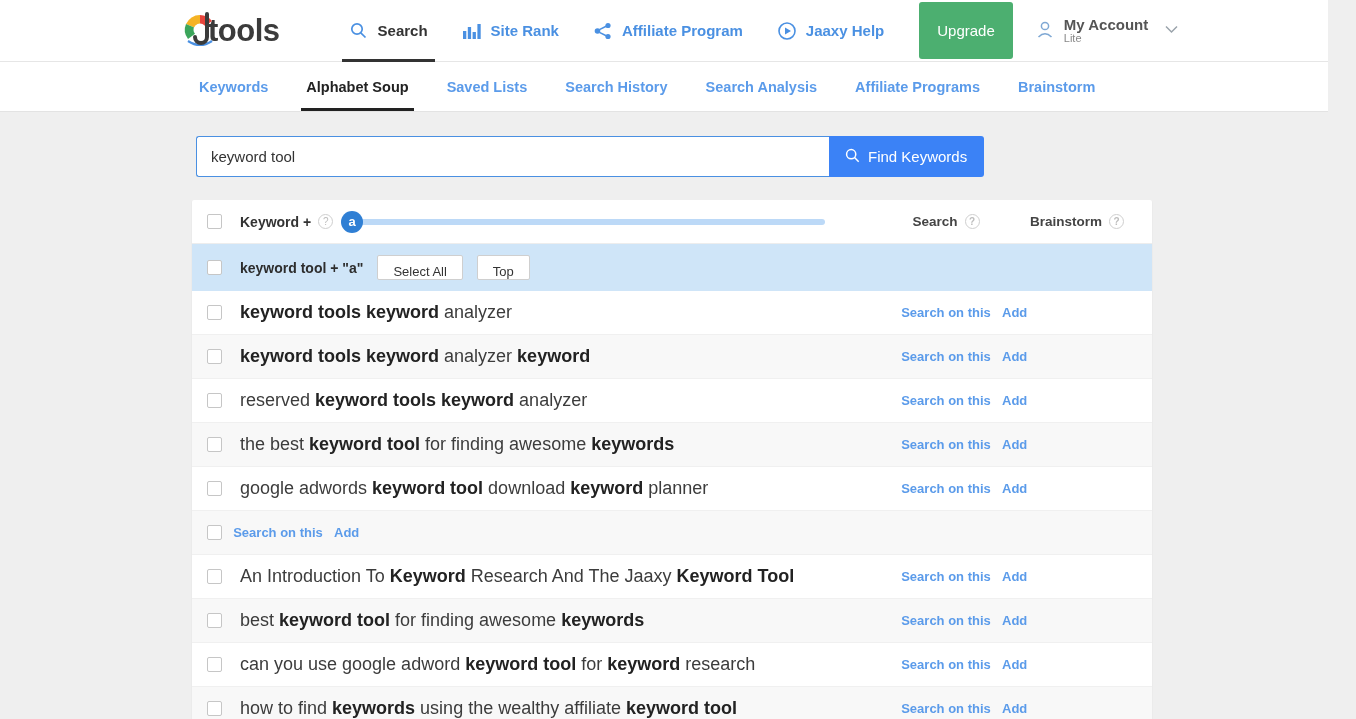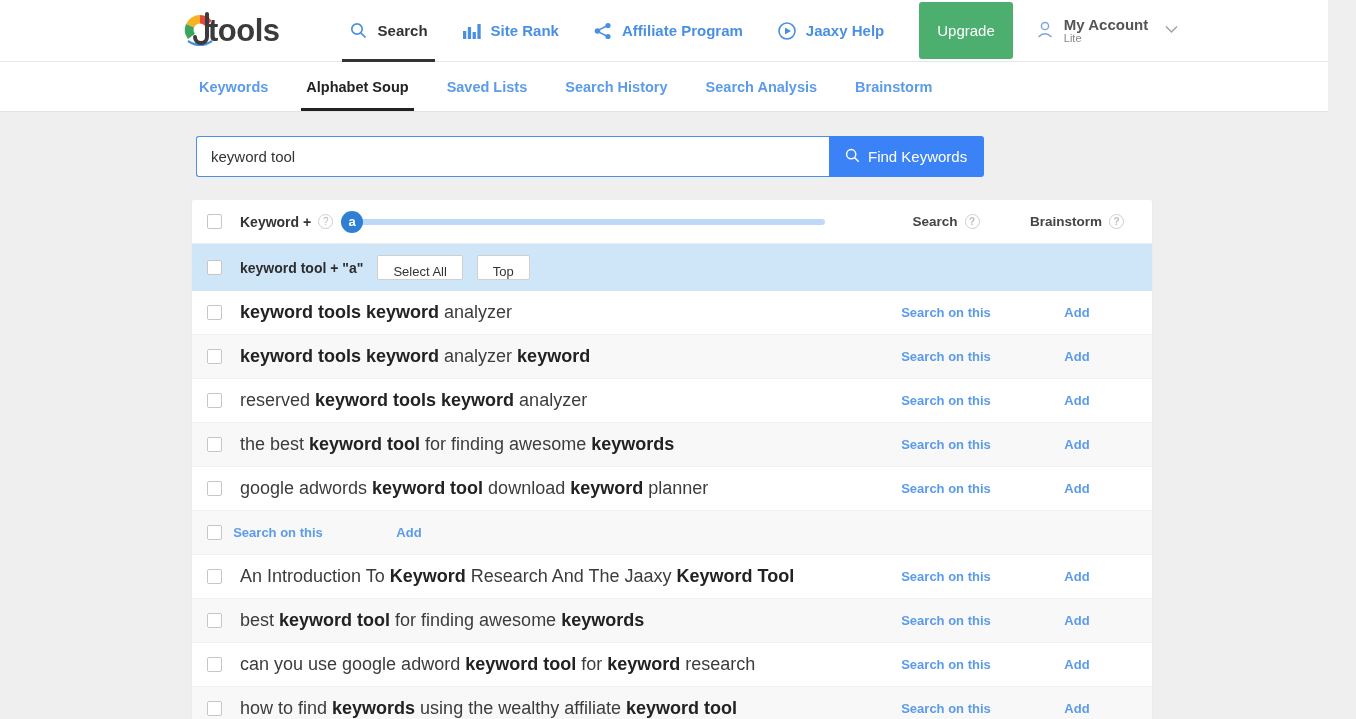--- a/index.html
+++ b/index.html
@@ -133,21 +133,21 @@
   }
 
   .krow {
     display: flex; align-items: center; height: 44px; padding-left: 15px;
     border-bottom: 1px solid #f0f0f0; background: #ffffff;
   }
   .krow.alt { background: #f8f8f8; }
   .krow-text { font-size: 18px; color: #3c3c3c; margin-left: 18px; flex: 1; }
   .krow-text b { font-weight: bold; color: #222; }
   .lnk-search { width: 112px; text-align: center; font-size: 13px; font-weight: bold; color: #5b9bea; cursor: pointer; }
-  .lnk-add { width: 150px; text-align: center; font-size: 13px; font-weight: bold; color: #5b9bea; cursor: pointer; }
+  .lnk-add { width: 150px; text-align: left; font-size: 13px; font-weight: bold; color: #5b9bea; cursor: pointer; }
 
   
   .scrollgutter { position: absolute; top: 0; right: 0; width: 14px; height: 719px; background: #efefef; }
 </style>
 </head>
 <body>
 
 <div class="page">
 
   <div class="topbar">
@@ -233,20 +233,21 @@
       </div>
     </div>
   </div>
 
   <div class="subnav">
     <div class="subnav-item">Keywords</div>
     <div class="subnav-item active">Alphabet Soup</div>
     <div class="subnav-item">Saved Lists</div>
     <div class="subnav-item">Search History</div>
     <div class="subnav-item">Search Analysis</div>
+    <div class="subnav-item">Affiliate Programs</div>
     <div class="subnav-item">Brainstorm</div>
   </div>
 
   <div class="search-wrap">
     <input class="search-input" type="text" value="keyword tool" style="">
     <button class="find-btn">
       <span>
         <svg width="15" height="15" viewBox="0 0 17 17">
             <circle cx="7" cy="7" r="5.2" stroke="#ffffff" stroke-width="1.7" fill="none"></circle>
             <line x1="10.8" y1="10.8" x2="15.5" y2="15.5" stroke="#ffffff" stroke-width="1.7"></line>

